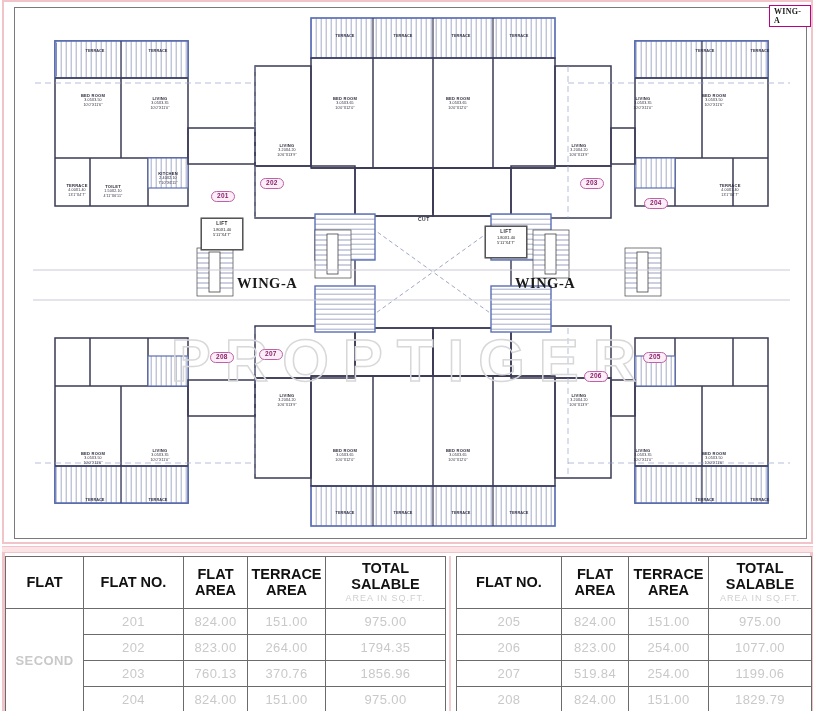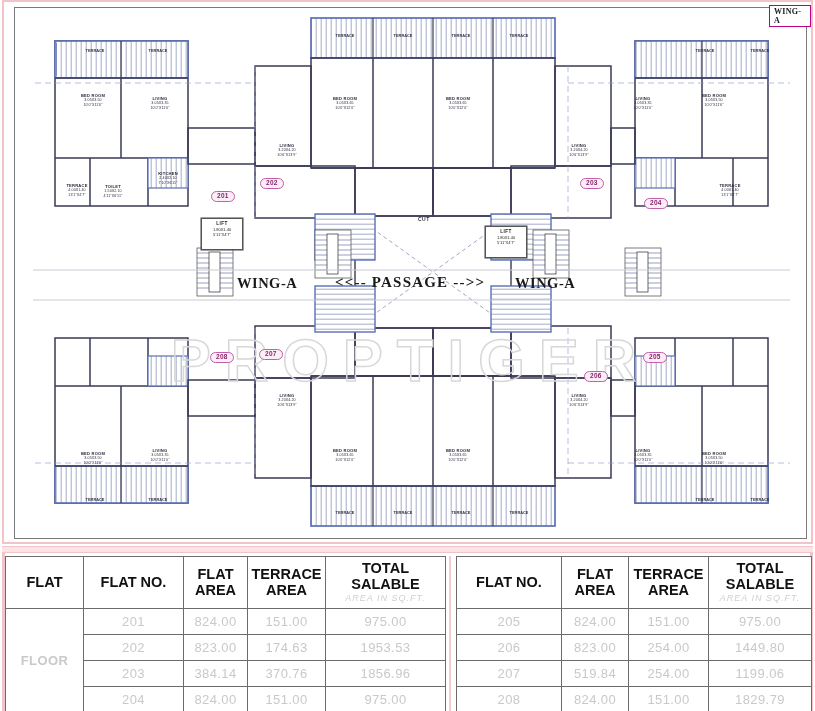--- a/index.html
+++ b/index.html
@@ -89,21 +89,21 @@
   table.areatbl th {
     font-size: 14.5px; font-weight: 700; color:#111;
     line-height: 1.08; padding: 4px 1px; height: 52px;
   }
   table.areatbl td {
     font-size: 13px; color:#c9c9c9; height: 26px; padding: 0;
     letter-spacing:0.4px;
   }
   td.floorcell { font-size:15px; font-weight:700; color:#111; letter-spacing:0.3px; }
   .unitnote { display:block; font-size:9px; font-weight:400; color:#cfcfcf;
-              letter-spacing:1px; margin-top:1px;font-style:italic; }
+              letter-spacing:1px; margin-top:1px; }
   .tbl-gap { width:10px; flex:0 0 10px; position:relative; }
   .tbl-gap::before { content:""; position:absolute; left:3px; top:0; width:2px; height:100%; background:#f3cdd1; }
 </style>
 </head>
 <body>
 
 <div id="page">
 
   <div class="pink-frame">
     <div class="pink-frame-inner">
@@ -262,21 +262,20 @@
           <g stroke="#3a3a55" fill="none" stroke-width="1.2">
             <line x1="18" y1="262" x2="775" y2="262" stroke="#c9c9d6"></line>
             <line x1="18" y1="292" x2="775" y2="292" stroke="#c9c9d6"></line>
           </g>
         </svg>
       </div>
 
       <div class="watermark">PROPTIGER</div>
 
       <div class="lbl wing" style="left:222px; top:267px;">WING-A</div>
-      <div class="lbl passage" style="left:320px; top:266px;">&lt;&lt;-- PASSAGE    --&gt;&gt;</div>
       <div class="lbl wing" style="left:500px; top:267px;">WING-A</div>
 
       <div class="cutlbl" style="left:403px; top:208px;">CUT</div>
 
       <div class="liftbox" style="left:186px; top:210px; width:42px; height:32px;">
         <b>LIFT</b>
         <div>1.80X1.40</div>
         <div>5'11"X4'7"</div>
       </div>
       <div class="liftbox" style="left:470px; top:218px; width:42px; height:32px;">
@@ -368,35 +367,35 @@
           </th>
           <th>
             <span>TOTAL</span><br>
             <span>SALABLE</span>
             <span class="unitnote">AREA  IN  SQ.FT.</span>
           </th>
         </tr>
       </thead>
       <tbody id="left-body">
           <tr>
-            <td class="floorcell" rowspan="4">FLOOR</td>
+            <td class="floorcell" rowspan="4">SECOND</td>
             <td>201</td>
             <td>824.00</td>
             <td>151.00</td>
             <td>975.00</td>
           </tr>
           <tr>
             <td>202</td>
             <td>823.00</td>
-            <td>174.63</td>
-            <td>1953.53</td>
+            <td>264.00</td>
+            <td>1794.35</td>
           </tr>
           <tr>
             <td>203</td>
-            <td>384.14</td>
+            <td>760.13</td>
             <td>370.76</td>
             <td>1856.96</td>
           </tr>
           <tr>
             <td>204</td>
             <td>824.00</td>
             <td>151.00</td>
             <td>975.00</td>
           </tr>
         </tbody>
@@ -433,21 +432,21 @@
           <tr>
             <td>205</td>
             <td>824.00</td>
             <td>151.00</td>
             <td>975.00</td>
           </tr>
           <tr>
             <td>206</td>
             <td>823.00</td>
             <td>254.00</td>
-            <td>1449.80</td>
+            <td>1077.00</td>
           </tr>
           <tr>
             <td>207</td>
             <td>519.84</td>
             <td>254.00</td>
             <td>1199.06</td>
           </tr>
           <tr>
             <td>208</td>
             <td>824.00</td>

